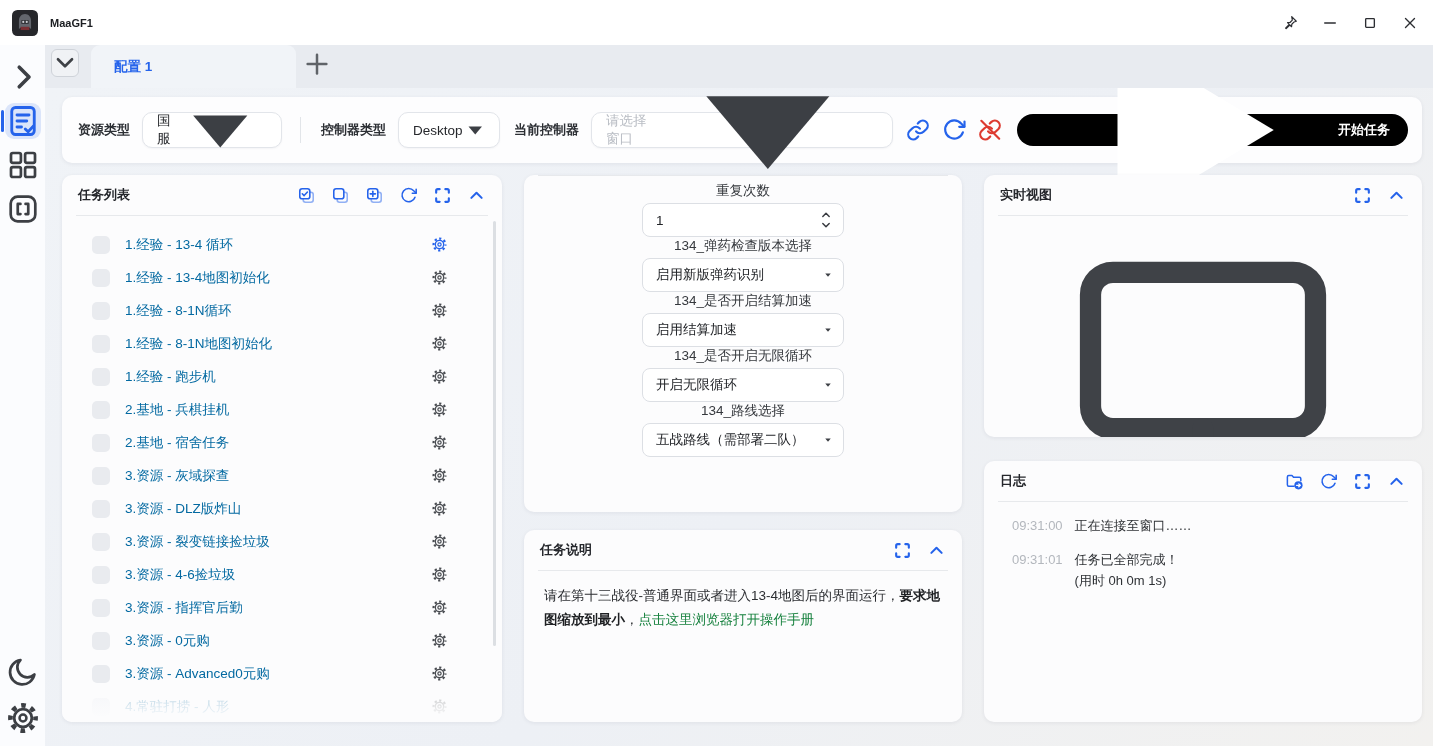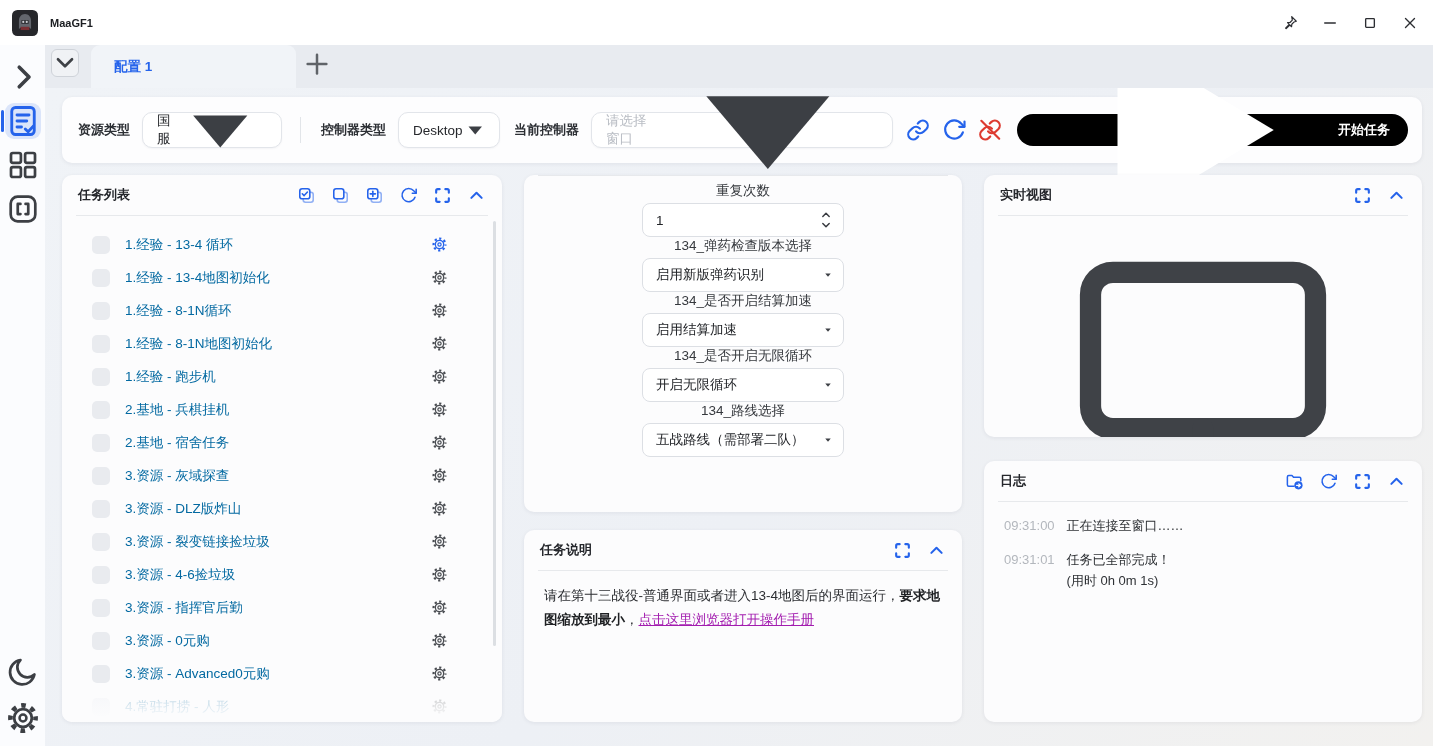--- a/index.html
+++ b/index.html
@@ -90,30 +90,30 @@
   .ctl { width:202px; height:34px; border:1px solid #dcdfe4; border-radius:8px; background:#fff; display:flex; align-items:center; padding:0 10px 0 13px; font-size:13.5px; color:#222428; cursor:pointer; }
   .ctl .val { flex:1; white-space:nowrap; overflow:hidden; }
   .ctl .caret { color:#3c3f44; display:grid; place-items:center; }
   .spin { width:14px; height:22px; color:#3b3e43; display:grid; place-items:center; }
   .spin svg { width:13px; height:20px; }
 
   
   .panel-desc { height:192px; flex:0 0 auto; }
   .desc-body { padding:13px 20px; font-size:13.5px; line-height:1.75; color:#2b2d31; }
   .desc-bold { font-weight:700; color:#1e2023; }
-  .desc-link { color:#a21caf; text-decoration:underline; cursor:pointer; }
+  .desc-link { color:#15803d; cursor:pointer; }
 
   
   .panel-live { height:262px; flex:0 0 auto; }
   .live-body { flex:1; display:flex; flex-direction:column; align-items:center; justify-content:center; gap:9px; color:#3f4247; }
   .live-body svg { width:30px; height:30px; }
 
   
   .panel-log { height:261px; flex:0 0 auto; }
-  .log-body { flex:1; padding:14px 16px 0 20px; overflow:hidden; }
+  .log-body { flex:1; padding:14px 16px 0 28px; overflow:hidden; }
   .log-entry { display:flex; gap:12px; margin-bottom:13px; font-size:13px; line-height:1.6; }
   .log-time { color:#b3b7bd; white-space:nowrap; }
   .log-lines { color:#2e3135; }
 </style>
 </head>
 <body>
 
 <div class="app">
 
   <div class="titlebar">

